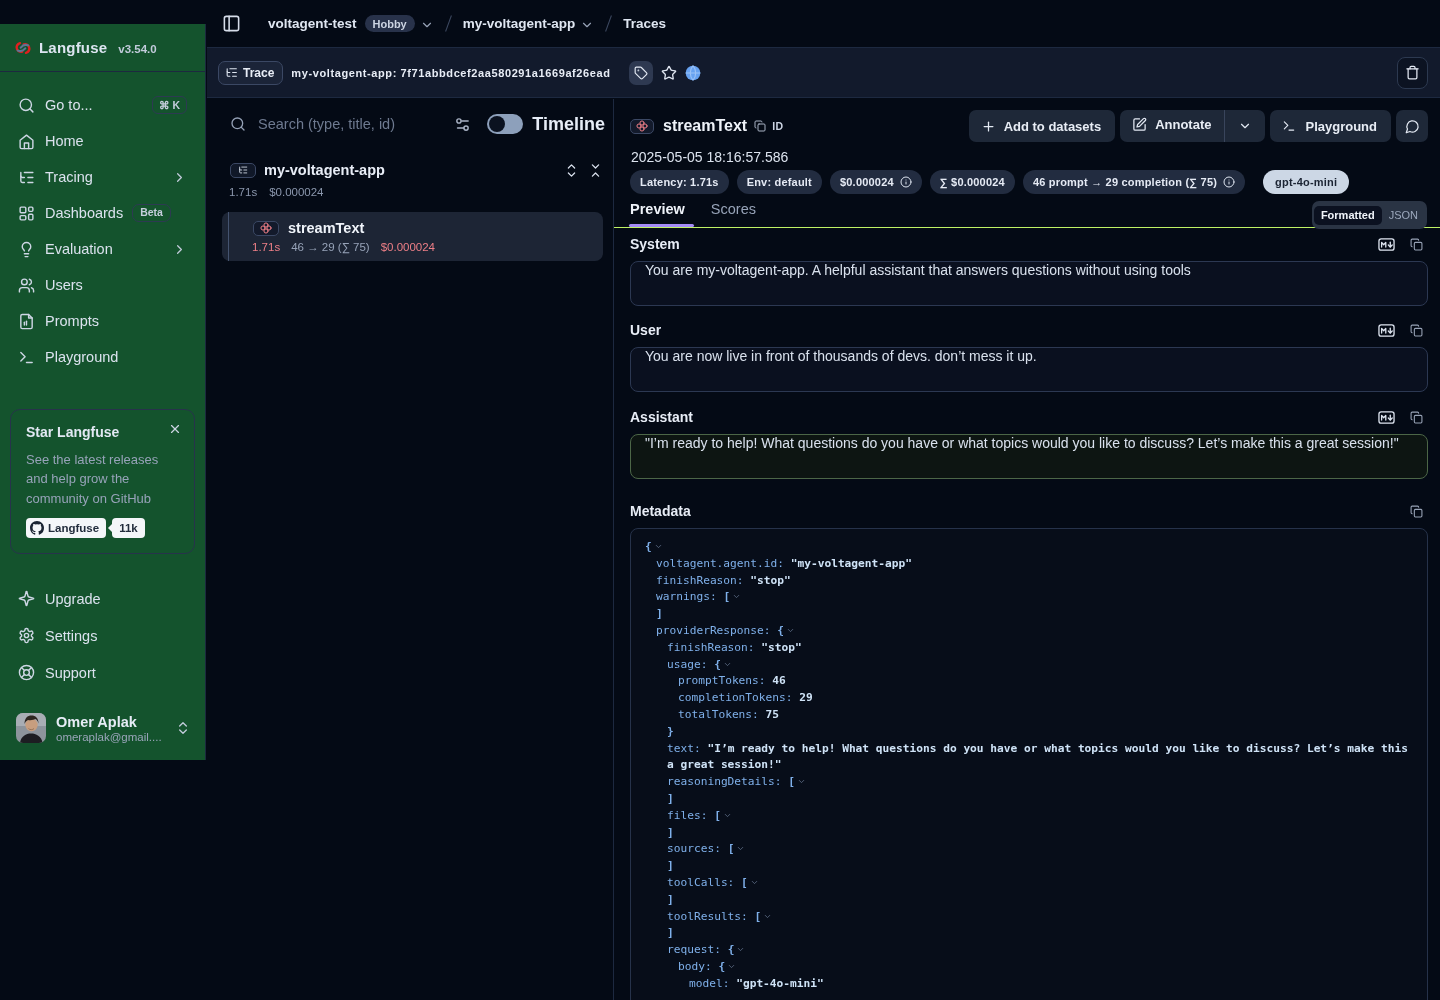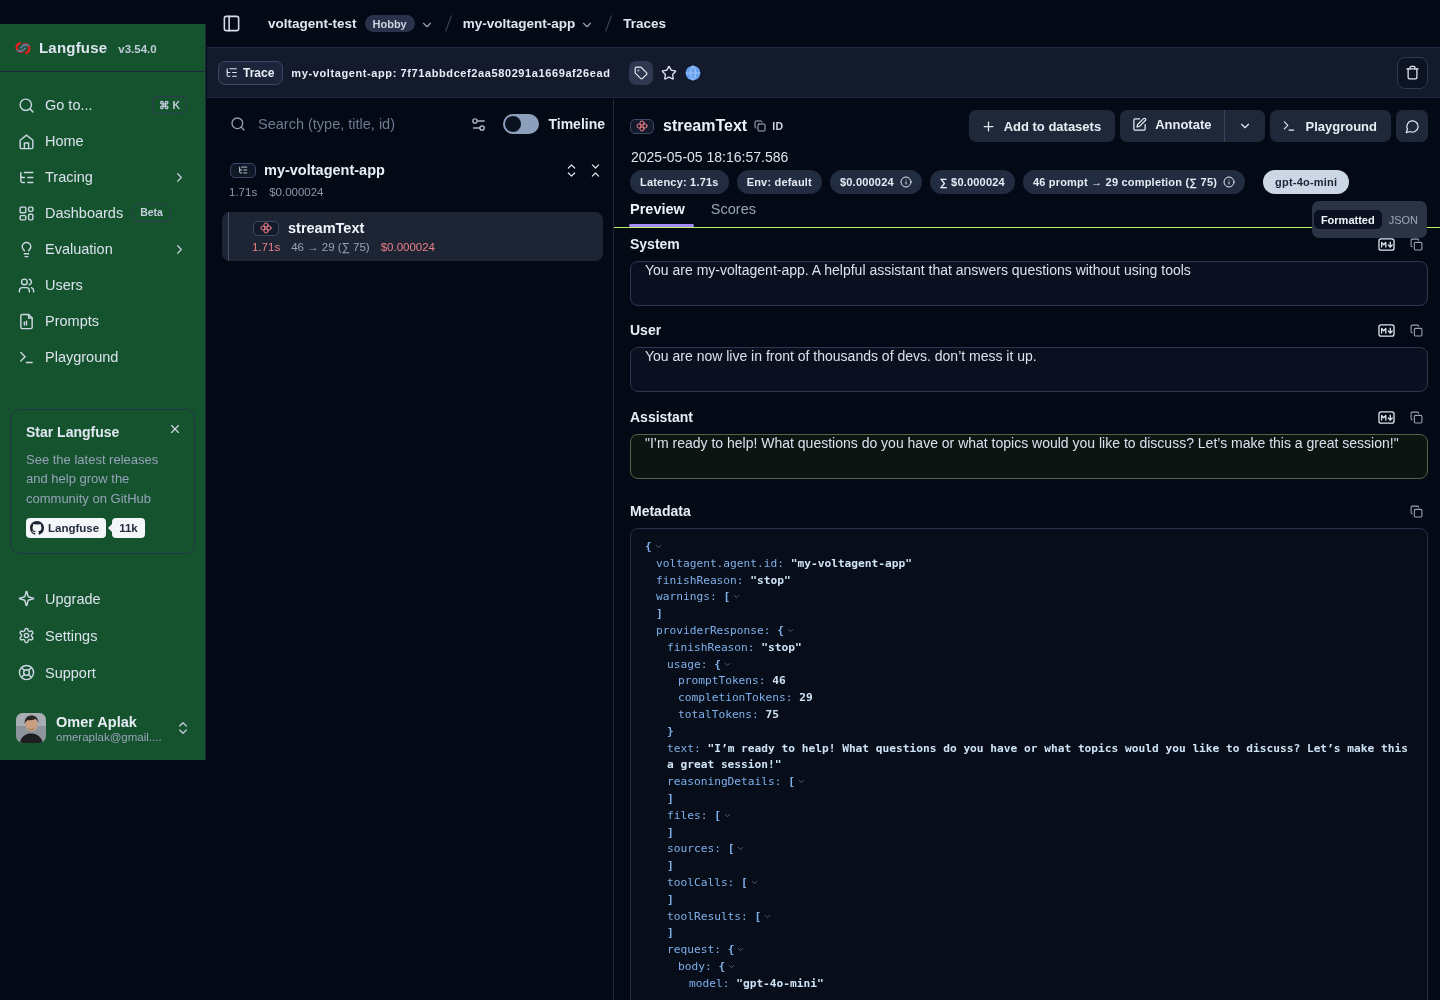--- a/index.html
+++ b/index.html
@@ -84,21 +84,21 @@
   .del-btn svg { width:15px; height:15px; color:#e3e9f3; }
 
   
   .tree-panel { position:absolute; left:207px; top:99px; width:406px; bottom:0; }
   .search-row { display:flex; align-items:center; height:42px; padding:0 8px 0 23px; margin-top:4px; }
   .search-ic { width:16px; height:16px; color:#94a0b5; flex:none; }
   .search-ph { margin-left:12px; font-size:14.5px; color:#6e7a90; flex:1; }
   .filter-ic { width:17px; height:17px; color:#aab4c6; margin-right:16px; cursor:pointer; }
   .toggle { width:36px; height:20px; border-radius:10px; background:#8da0bb; position:relative; flex:none; cursor:pointer; }
   .toggle .knob { position:absolute; left:2px; top:2px; width:16px; height:16px; border-radius:50%; background:#0b1220; }
-  .toggle-lbl { margin-left:9px; font-size:14px; font-weight:600; color:#e6ecf6; }
+  .toggle-lbl { margin-left:9px; font-size:18px; font-weight:600; color:#e6ecf6; }
   .tree { padding:13px 10px 0 23px; position:relative; }
   .tree-root-row { display:flex; align-items:center; height:24px; }
   .node-badge { width:26px; height:15px; border:1px solid #3b4864; background:#101828; border-radius:5px;
     display:flex; align-items:center; justify-content:center; flex:none; }
   .node-badge svg { width:10px; height:10px; color:#dfe6f1; }
   .tree-root-name { font-size:14.5px; font-weight:bold; color:#e8edf6; margin-left:8px; flex:1; }
   .fold-ic { width:15px; height:15px; color:#dbe2ee; margin-left:9px; cursor:pointer; }
   .tree-root-metrics { margin-top:4px; font-size:11.5px; color:#8b97ad; display:flex; }
   .tree-root-metrics .m1 { margin-left:-1px; }
   .tree-root-metrics .m2 { margin-left:12px; }
@@ -147,21 +147,21 @@
   .badge svg.info { width:12px; height:12px; margin-left:6px; color:#dfe6f1; }
   .badge.model { background:#ccd7e5; color:#1b2433; margin-left:10px; padding:0 12px; font-weight:bold; }
 
   
   .tabs-row { position:relative; margin-top:7px; height:27px; border-bottom:1px solid #bef264; }
   .tabs { display:flex; margin-left:16px; }
   .tab { font-size:14.5px; color:#97a3b8; margin-right:26px; padding-bottom:9px; position:relative; cursor:pointer; }
   .tab.active { color:#eef2f8; font-weight:600; }
   .tab.active:after { content:""; position:absolute; left:-1px; right:-9px; bottom:-1px; height:3px;
     background:#a48bf5; border-radius:2px; }
-  .fmt-toggle { position:absolute; right:13px; top:0; height:37px; background:#2a3444; border-radius:7px;
+  .fmt-toggle { position:absolute; right:13px; top:0; height:28px; background:#2a3444; border-radius:7px;
     display:flex; align-items:center; padding:2px; }
   .fmt-seg { height:19px; display:flex; align-items:center; padding:0 7px; border-radius:5px;
     font-size:11px; color:#9ca8bc; cursor:pointer; }
   .fmt-seg.active { background:#0b1120; color:#f0f4fa; font-weight:600; }
 
   
   .sections { padding:0 12px 0 16px; }
   .sec-head { display:flex; align-items:center; height:16px; }
   .sec-title { font-size:14px; font-weight:bold; color:#e8edf6; }
   .sec-icons { margin-left:auto; display:flex; align-items:center; }

